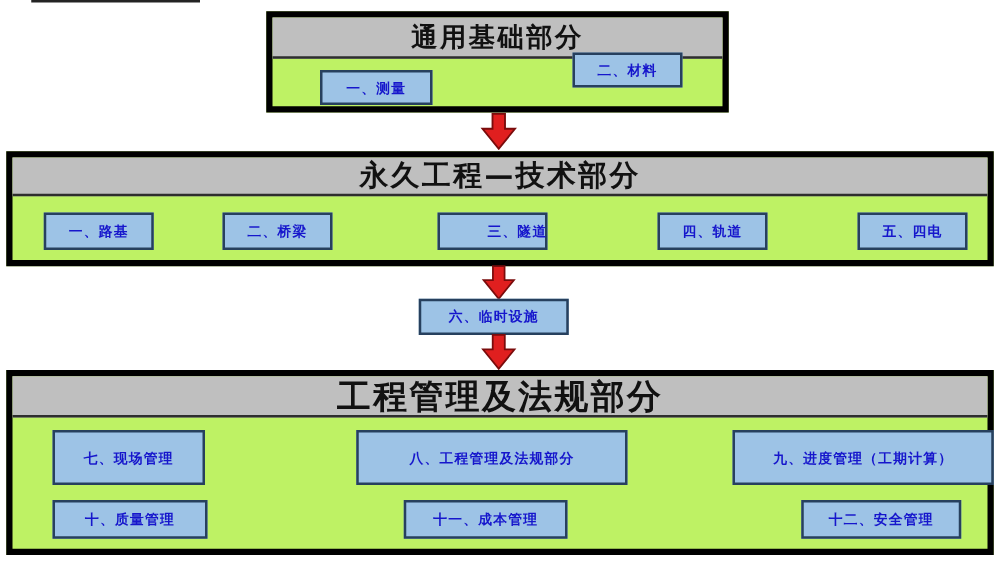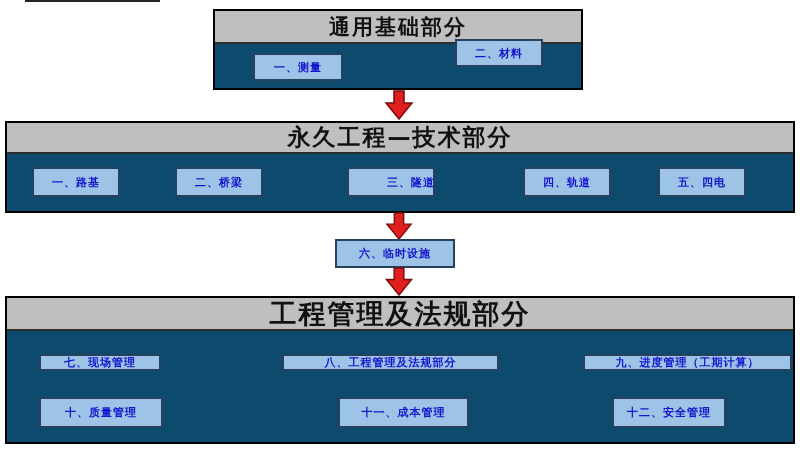--- a/index.html
+++ b/index.html
@@ -11,22 +11,22 @@
     overflow: hidden;
     font-family: "DejaVu Sans", "Liberation Sans", sans-serif;
   }
   .artifact-line {
     position: absolute;
     left: 25px; top: 0; width: 135px; height: 2px;
     background: #242424;
   }
   .section {
     position: absolute;
-    border: 2px solid #000000;
-    background: #0c4a6e;
+    border: 5px solid #000000;
+    background: #bef264;
     box-sizing: border-box;
   }
   .section-header {
     position: absolute;
     left: 0; top: 0; right: 0;
     background: #bfbfbf;
     border-bottom: 2px solid #2e2e2e;
     display: flex;
     align-items: center;
     justify-content: center;
@@ -63,34 +63,34 @@
   #arrow-2 { left: 383px; top: 212px; height: 28px; }
   #arrow-3 { left: 383px; top: 267px; height: 29px; }
   
   #sec-permanent { left: 5px; top: 121px; width: 790px; height: 92px; }
   #sec-permanent .section-header { height: 31px; font-size: 23px; }
   #sec-permanent .chip { top: 44px; width: 88px; height: 30px; }
   #chip-subgrade { left: 25px;  }
   #chip-bridge   { left: 168px; }
   #chip-tunnel   { left: 340px; padding-left: 40px; }
   #chip-track    { left: 516px; }
-  #chip-fourelec { left: 651px; }
+  #chip-fourelec { left: 676px; }
   
   #chip-temp { left: 335px; top: 239px; width: 120px; height: 29px; }
   
   #sec-management { left: 5px; top: 296px; width: 790px; height: 148px; }
   #sec-management .section-header { height: 33px; font-size: 27px; }
-  .mgmt-row1 { top: 56px; height: 17px; }
+  .mgmt-row1 { top: 43px; height: 44px; }
   .mgmt-row2 { top: 99px; height: 31px; }
   #chip-site     { left: 32px;  width: 122px; }
   #chip-bidding  { left: 275px; width: 217px; }
   #chip-schedule { left: 576px; width: 209px; }
   #chip-quality  { left: 32px;  width: 124px; }
-  #chip-cost     { left: 331px; width: 131px; }
-  #chip-safety   { left: 605px; width: 114px; }
+  #chip-cost     { left: 313px; width: 131px; }
+  #chip-safety   { left: 631px; width: 128px; }
 </style>
 </head>
 <body>
 
 <div id="stage">
 
   <div class="artifact-line"></div>
 
   <div class="section" id="sec-general">
     <div class="section-header">通用基础部分</div>

